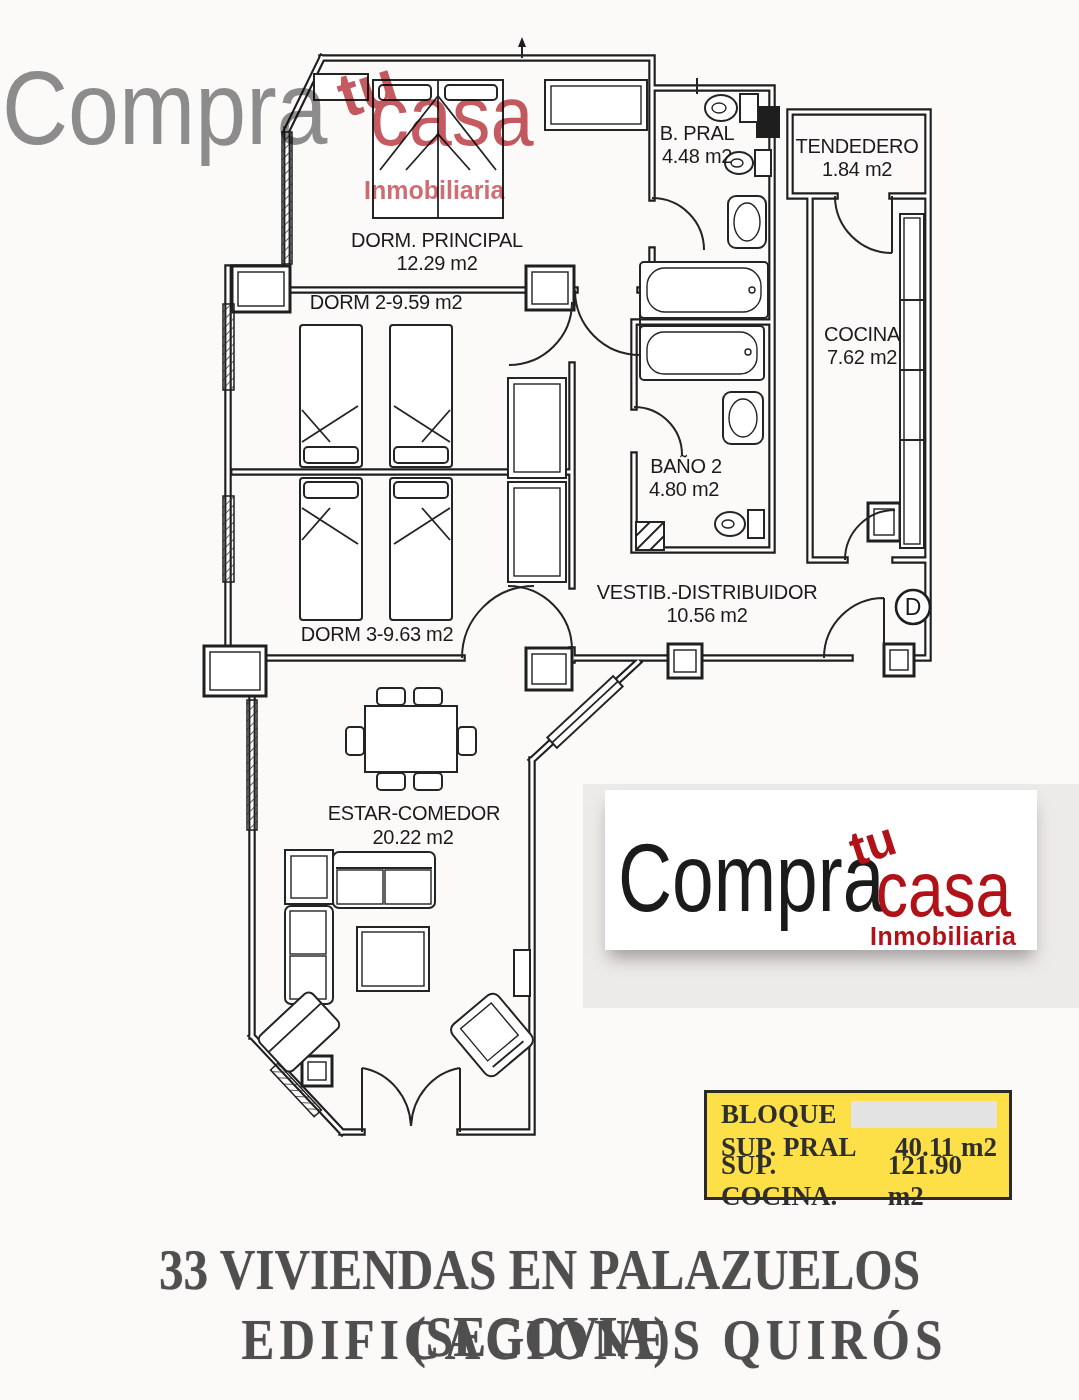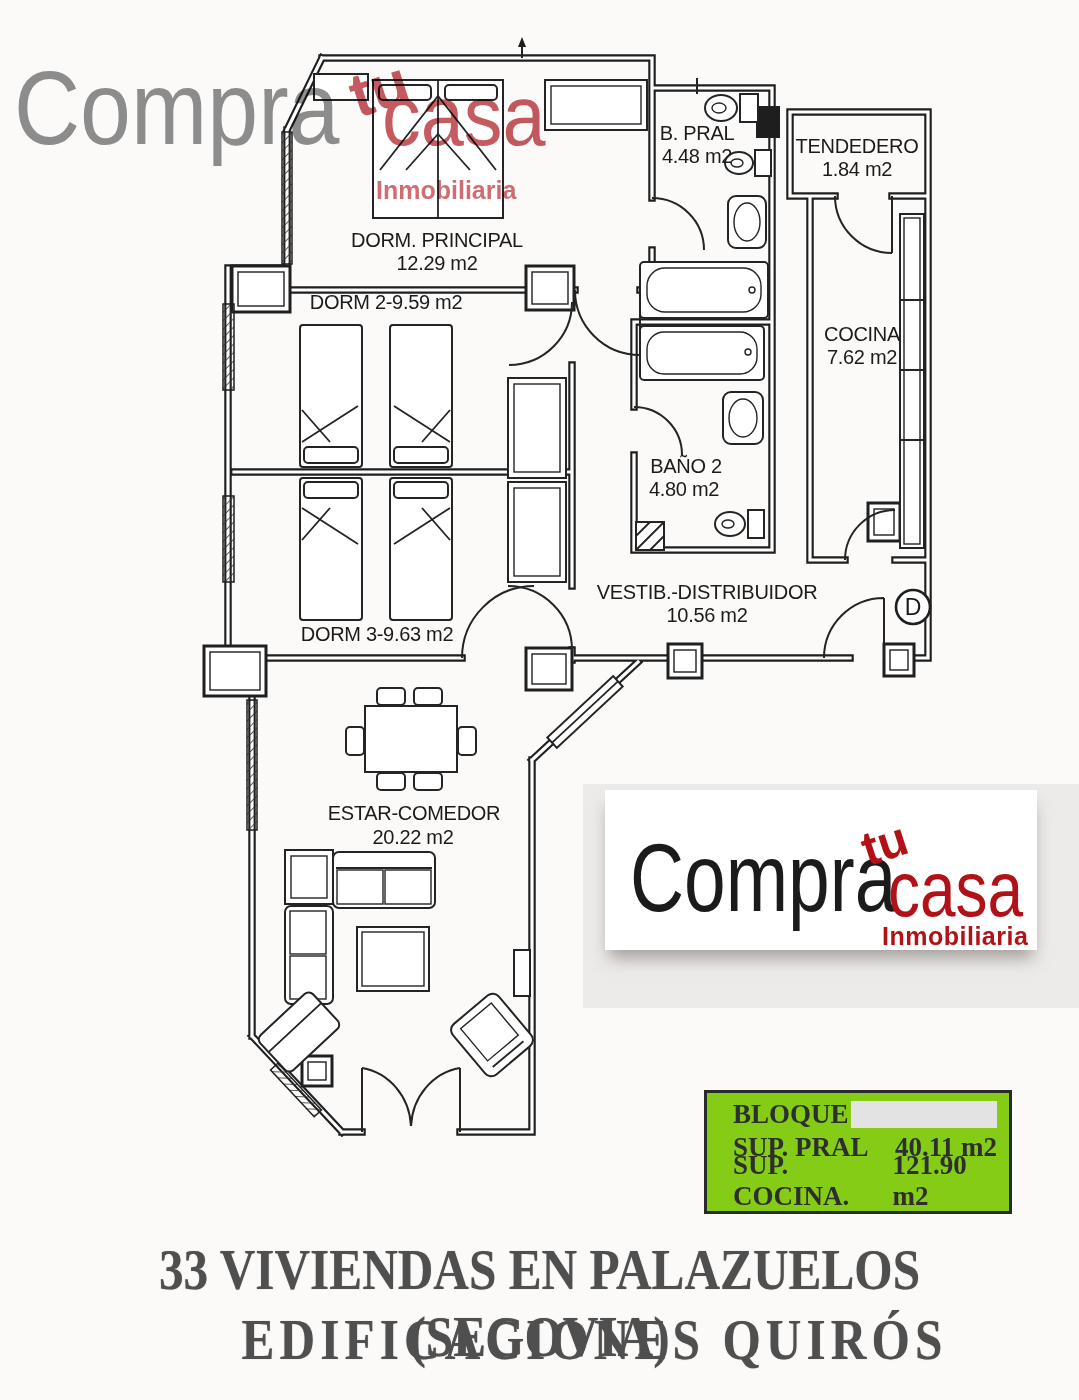--- a/index.html
+++ b/index.html
@@ -16,44 +16,44 @@
   .f{stroke:#242424;stroke-width:2;fill:#ffffff;}
   .fn{stroke:#242424;stroke-width:1.4;fill:none;}
   .fl{stroke:#242424;stroke-width:1.8;fill:none;}
   .p{fill:#ffffff;stroke:#1f1f1f;stroke-width:3;}
   .pi{fill:none;stroke:#1f1f1f;stroke-width:1.4;}
   .win{fill:url(#hat);stroke:#1f1f1f;stroke-width:1.5;}
   .lbl{font-family:"Liberation Sans",sans-serif;font-size:20px;fill:#1b1b1b;
        text-anchor:middle;letter-spacing:-0.3px;}
   .dmark{font-family:"Liberation Sans",sans-serif;font-size:23px;fill:#1b1b1b;text-anchor:middle;}
   
-  .brand{position:absolute;line-height:1;margin-left:12px;}
+  .brand{position:absolute;line-height:1;}
   .brand span{position:absolute;display:block;white-space:nowrap;}
   .brand .w1{transform-origin:left top;}
   .brand .w3{transform-origin:left top;}
   .brand .w2{font-weight:bold;transform:rotate(-18deg);}
   .brand .sub{position:absolute;white-space:nowrap;font-weight:bold;}
   #brand-top{left:2px;top:56px;width:600px;height:160px;mix-blend-mode:multiply;}
   #brand-top .w1{left:0;top:0;font-size:104px;color:#8f8f8f;transform:scaleX(.88);}
   #brand-top .w2{left:336px;top:2px;font-size:62px;color:#c55a60;}
   #brand-top .w3{left:368px;top:16px;font-size:86px;color:#c55a60;transform:scaleX(.9);}
   #brand-top .sub{left:362px;top:122px;font-size:25px;color:#cf6d72;}
   #logo-card-bg{position:absolute;left:583px;top:784px;width:496px;height:224px;background:#edebe9;}
   #logo-card{position:absolute;left:605px;top:790px;width:432px;height:160px;background:#ffffff;
              box-shadow:0 12px 16px -4px rgba(100,95,92,.55);}
   #brand-card{left:618px;top:830px;width:420px;height:120px;}
   #brand-card .w1{left:0;top:0;font-size:96px;color:#1b1b1b;transform:scaleX(.78);}
   #brand-card .w2{left:232px;top:-10px;font-size:48px;color:#b01217;}
   #brand-card .w3{left:258px;top:20px;font-size:78px;color:#b01217;transform:scaleX(.82);}
   #brand-card .sub{left:252px;top:94px;font-size:25px;color:#b01217;letter-spacing:.5px;}
   
-  #summary{position:absolute;left:704px;top:1090px;width:308px;height:124px;
-           border:3px solid #2a2a2a;background:#84cc16;box-sizing:border-box;
+  #summary{position:absolute;left:704px;top:1090px;width:308px;height:110px;
+           border:3px solid #2a2a2a;background:#fde047;box-sizing:border-box;
            font-family:"Liberation Serif",serif;font-weight:bold;font-size:27px;color:#2e2e2e;
-           padding:5px 12px 0 26px;}
+           padding:5px 12px 0 14px;}
   #summary .row{display:flex;justify-content:space-between;align-items:center;height:33px;}
   #summary .redact{width:146px;height:27px;background:#e3e3e3;}
   
   .caption{position:absolute;left:0;width:1079px;text-align:center;
            font-family:"Liberation Serif",serif;font-weight:bold;color:#4f4f4f;
            font-size:58px;text-shadow:0 0 1px rgba(90,90,90,.55);}
   #caption1{top:1236px;transform:scaleX(.85);}
   #caption2{top:1306px;letter-spacing:6px;transform:translateX(55px) scaleX(.85);}
 </style>
 </head>

